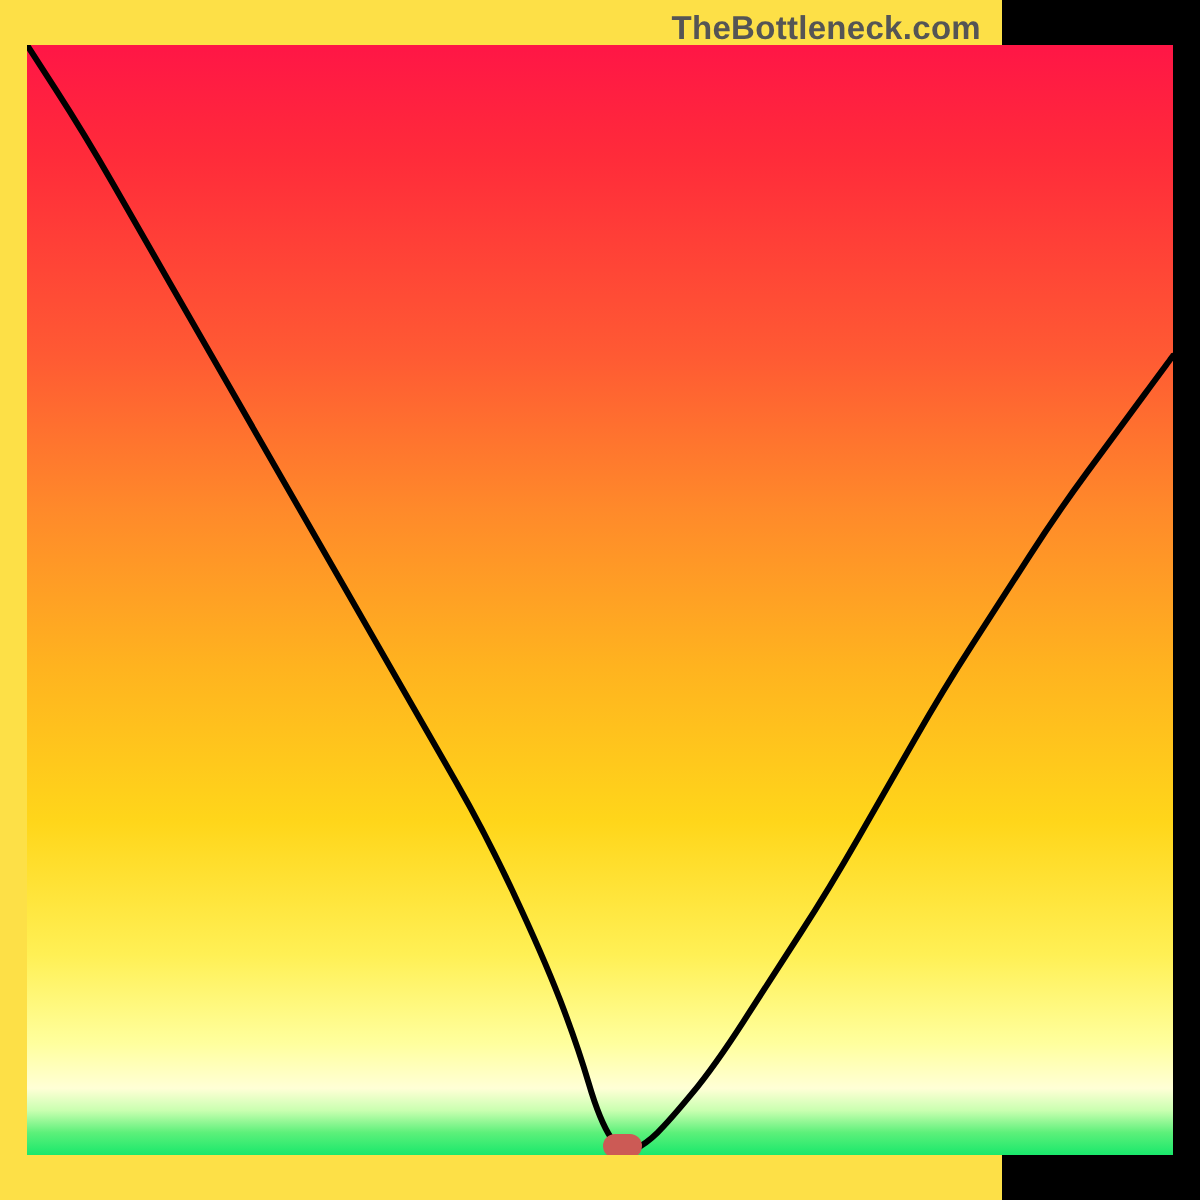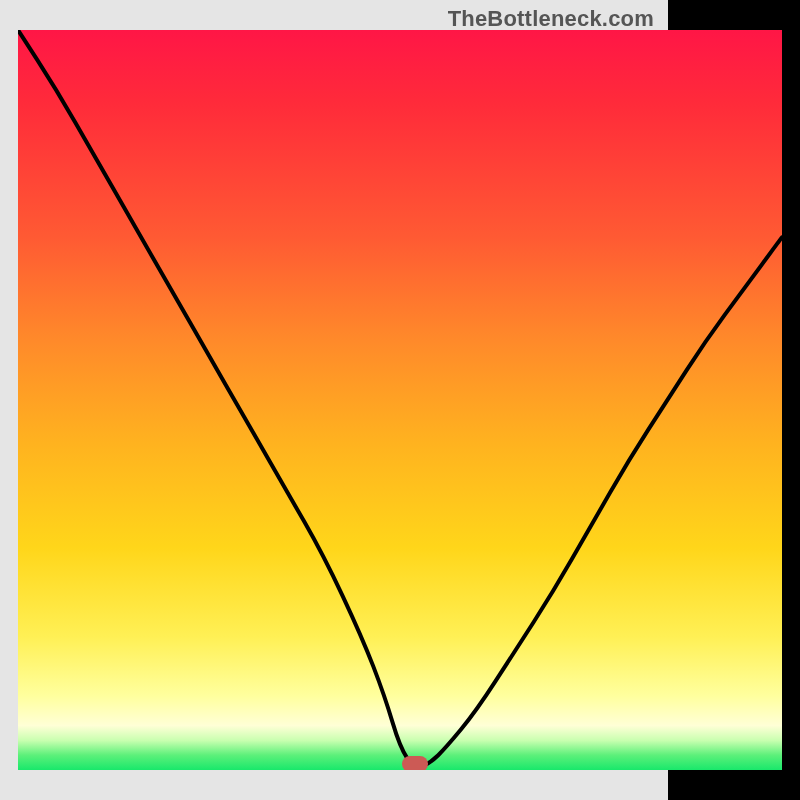--- a/index.html
+++ b/index.html
@@ -8,21 +8,21 @@
     width: 800px;
     height: 800px;
     background: #000;
     font-family: Arial, Helvetica, sans-serif;
     overflow: hidden;
   }
   .frame {
     position: relative;
     width: 668px;
     height: 800px;
-    background: #e5e5e5;
+    background: #fde047;
   }
   .watermark {
     position: absolute;
     top: 6px;
     right: 14px;
     color: #555;
     font-size: 22px;
     font-weight: 600;
     letter-spacing: 0.2px;
     z-index: 10;

